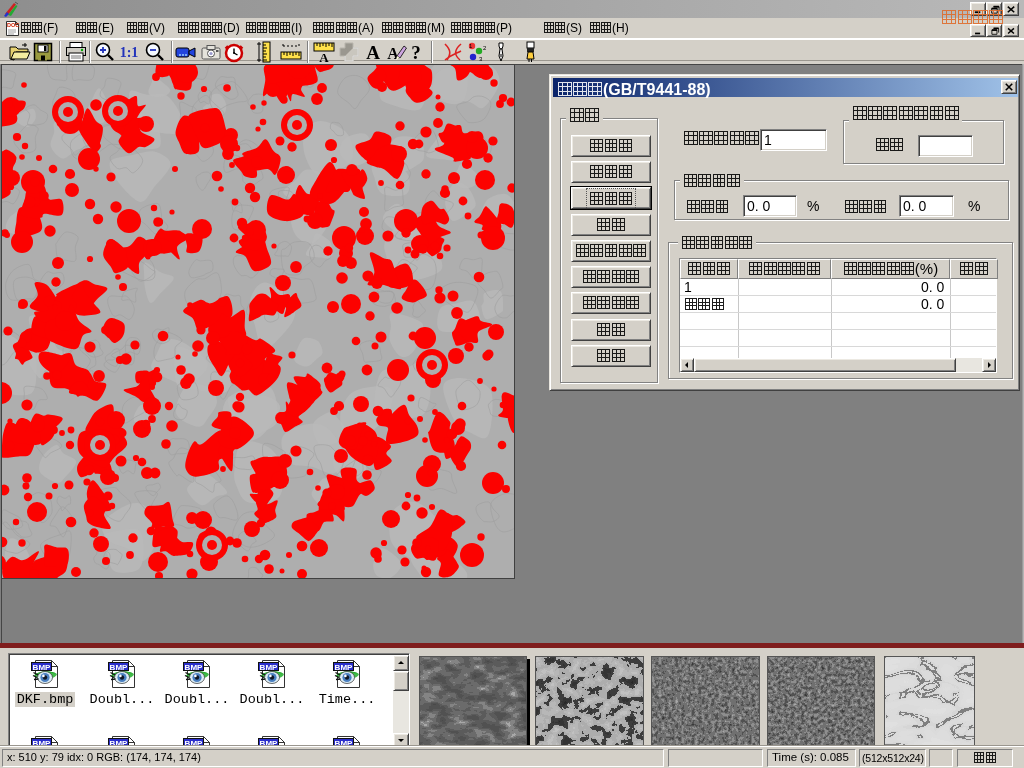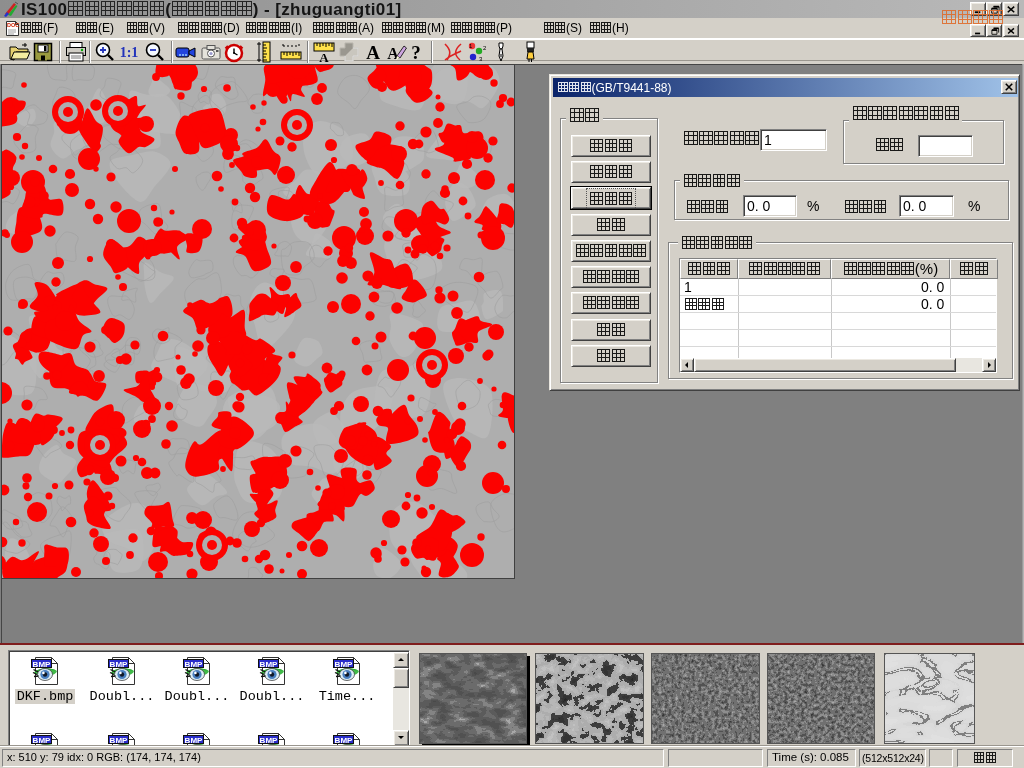--- a/index.html
+++ b/index.html
@@ -20,21 +20,20 @@
 </style></head>
 <body>
 
 <div class="abs" style="left:0;top:0;width:1024px;height:18px;background:linear-gradient(to right,#8e8e8e,#b9b9b9)">
   <span class="abs" style="left:3px;top:1px"><svg width="16" height="16" viewBox="0 0 16 16">
         <path d="M2 13L11 2l2 1.5L5 14z" fill="#cc2222"></path>
         <path d="M5 14L13 4l1.5 1L8 15z" fill="#22aa33"></path>
         <path d="M1 15l3-4 2 2-3 3z" fill="#2233cc"></path>
         <path d="M12 1l3 2" stroke="#555" stroke-width="1"></path>
       </svg></span>
-  <span class="abs" style="left:21px;top:0px;font-size:17px;letter-spacing:0.4px;font-weight:bold;color:#151515;white-space:nowrap">IS100<b class="c"></b><b class="c"></b><b class="c"></b><b class="c"></b><b class="c"></b><b class="c"></b>(<b class="c"></b><b class="c"></b><b class="c"></b><b class="c"></b><b class="c"></b>) - [zhuguangti01]</span>
 </div>
 <span class="wbtn" style="left:970px;top:2px;width:16px;height:14px">
     <svg width="14" height="12" viewBox="0 0 15 13">
       <path d="M4 10h6" stroke="#000" stroke-width="2"></path>
     </svg>
   </span>
 <span class="wbtn" style="left:986px;top:2px;width:16px;height:14px">
     <svg width="14" height="12" viewBox="0 0 15 13">
       <path d="M5 6h6v5h-6z" fill="none" stroke="#000"></path>
       <path d="M5 6h6" stroke="#000" stroke-width="2"></path>
@@ -908,21 +907,21 @@
         <circle cx="210" cy="480" r="10" fill="#aeaeae"></circle>
         <circle cx="210" cy="480" r="5" fill="#fc0200"></circle>
         <circle cx="66" cy="47" r="16" fill="#fc0200"></circle>
         <circle cx="66" cy="47" r="10" fill="#aeaeae"></circle>
         <circle cx="66" cy="47" r="5" fill="#fc0200"></circle>
       </svg></div>
 </div>
 
 <div class="abs" style="left:549px;top:74px;width:471px;height:317px;background:#d4d0c8;border:1px solid;border-color:#e8e5de #404040 #404040 #e8e5de;box-shadow:inset 1px 1px 0 #fff,inset -1px -1px 0 #808080">
   <div class="abs" style="left:3px;top:3px;width:465px;height:19px;background:linear-gradient(to right,#0b246a,#a0c2e8)">
-    <span class="abs" style="left:4px;top:2.5px;font-size:12px;font-weight:normal;color:#fff;white-space:nowrap"><b class="c"></b><b class="c"></b><b class="c"></b>(GB/T9441-88)</span>
+    <span class="abs" style="left:4px;top:2.5px;font-size:16px;font-weight:bold;color:#fff;white-space:nowrap"><b class="c"></b><b class="c"></b><b class="c"></b>(GB/T9441-88)</span>
   </div>
   <span class="wbtn" style="left:451px;top:5px;width:16px;height:14px">
       <svg width="14" height="12" viewBox="0 0 15 13">
         <path d="M4 3l7 7M11 3l-7 7" stroke="#000" stroke-width="1.7"></path>
       </svg>
     </span>
 
   <div class="gbox" style="left:10px;top:43px;width:98px;height:265px"></div>
   <span class="glab" style="left:16px;top:32px;font-size:16px"><b class="c"></b><b class="c"></b></span>
   <div class="btn" style="top:60px"><b class="c"></b><b class="c"></b><b class="c"></b></div>
@@ -984,21 +983,21 @@
       <span class="arrbtn" style="left:302px;top:0;width:14px;height:14px">
           <svg width="8" height="8">
             <path d="M3 1l3 3-3 3z" fill="#000"></path>
           </svg>
         </span>
       <span class="abs raised" style="left:14px;top:0;width:262px;height:14px"></span>
     </div>
   </div>
 </div>
 
-<div class="abs" style="left:0;top:643px;width:1024px;height:102px;background:#d4d0c8;border-top:2px solid #7f1d1d">
+<div class="abs" style="left:0;top:643px;width:1024px;height:102px;background:#d4d0c8;border-top:5px solid #7f1d1d">
   <div class="abs" style="left:8px;top:5px;width:402px;height:96px;background:#fff;border:1px solid;border-color:#808080 #fff #fff #808080;box-shadow:inset 1px 1px 0 #404040;overflow:hidden">
     <span class="abs" style="left:20px;top:4px"><svg width="33" height="32" viewBox="0 0 33 32">
           <path d="M6.5 2.5h16l6 6v21h-22z" fill="#fff" stroke="#333"></path>
           <path d="M22.5 2.5v6h6z" fill="#fff" stroke="#333"></path>
           <rect x="2.5" y="4.5" width="20" height="8" fill="#2a2ecb" stroke="#111"></rect>
           <text x="12.5" y="11.5" font-family="Liberation Sans" font-size="8" font-weight="bold" fill="#fff" text-anchor="middle">BMP</text>
           <path d="M5 17.5 C9 12.5 22 11.5 28 16 C24 14.5 12 15 5 17.5Z" fill="#0f8f18"></path>
           <path d="M5 17.5 C10 13 23 12 28 16.5 C24 22.5 10 23.5 5 17.5Z" fill="#2db335" opacity=".9"></path>
           <ellipse cx="16" cy="19.5" rx="7.5" ry="6" fill="#ddeef6" stroke="#444" stroke-width=".8"></ellipse>
           <circle cx="16" cy="19.5" r="4.6" fill="#4a7fc0"></circle>

